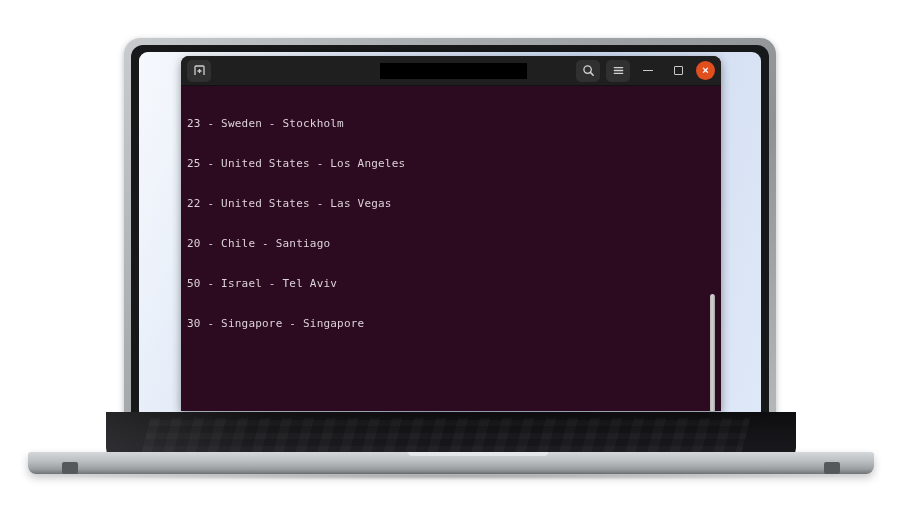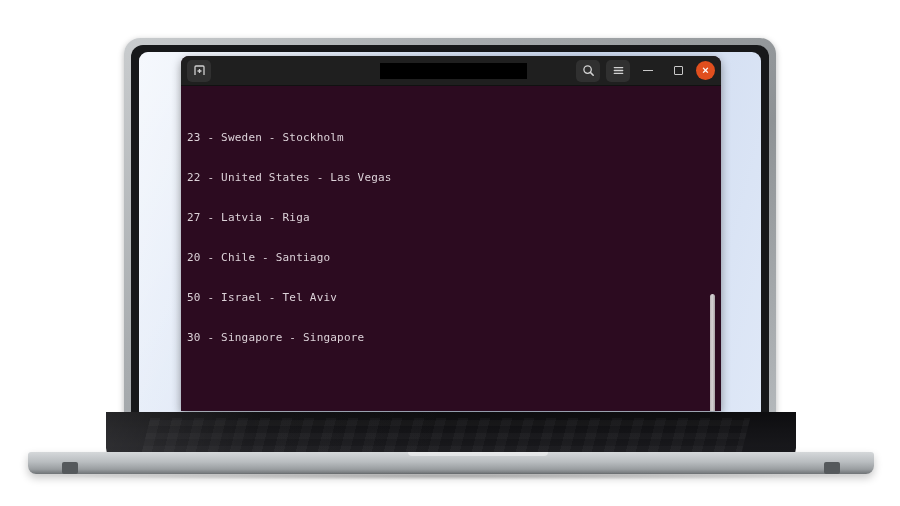--- a/index.html
+++ b/index.html
@@ -220,21 +220,21 @@
     border: 1.5px solid #c8c8c8;
     border-radius: 1px;
     box-sizing: border-box;
   }
 
   
   .term-body {
     position: relative;
     height: 325px;
     background: #2c0b20;
-    padding: 18px 0 0 4px;
+    padding: 4px 0 0 4px;
     box-sizing: border-box;
     overflow: hidden;
   }
 
   .term-lines {
     font-family: "DejaVu Sans Mono", "Liberation Mono", monospace;
     font-size: 11px;
     line-height: 13.35px;
     color: #ddd3d9;
     white-space: pre;
@@ -316,22 +316,22 @@
             <span>×</span>
           </div>
 
         </div>
       </div>
 
       <div class="term-body">
 
         <div class="term-lines">
           <div class="line">23 - Sweden - Stockholm</div>
+          <div class="line">25 - United States - Los Angeles</div>
           <div class="line">22 - United States - Las Vegas</div>
-          <div class="line">27 - Latvia - Riga</div>
           <div class="line">20 - Chile - Santiago</div>
           <div class="line">50 - Israel - Tel Aviv</div>
           <div class="line">30 - Singapore - Singapore</div>
           
           
           
           
           
           
           

